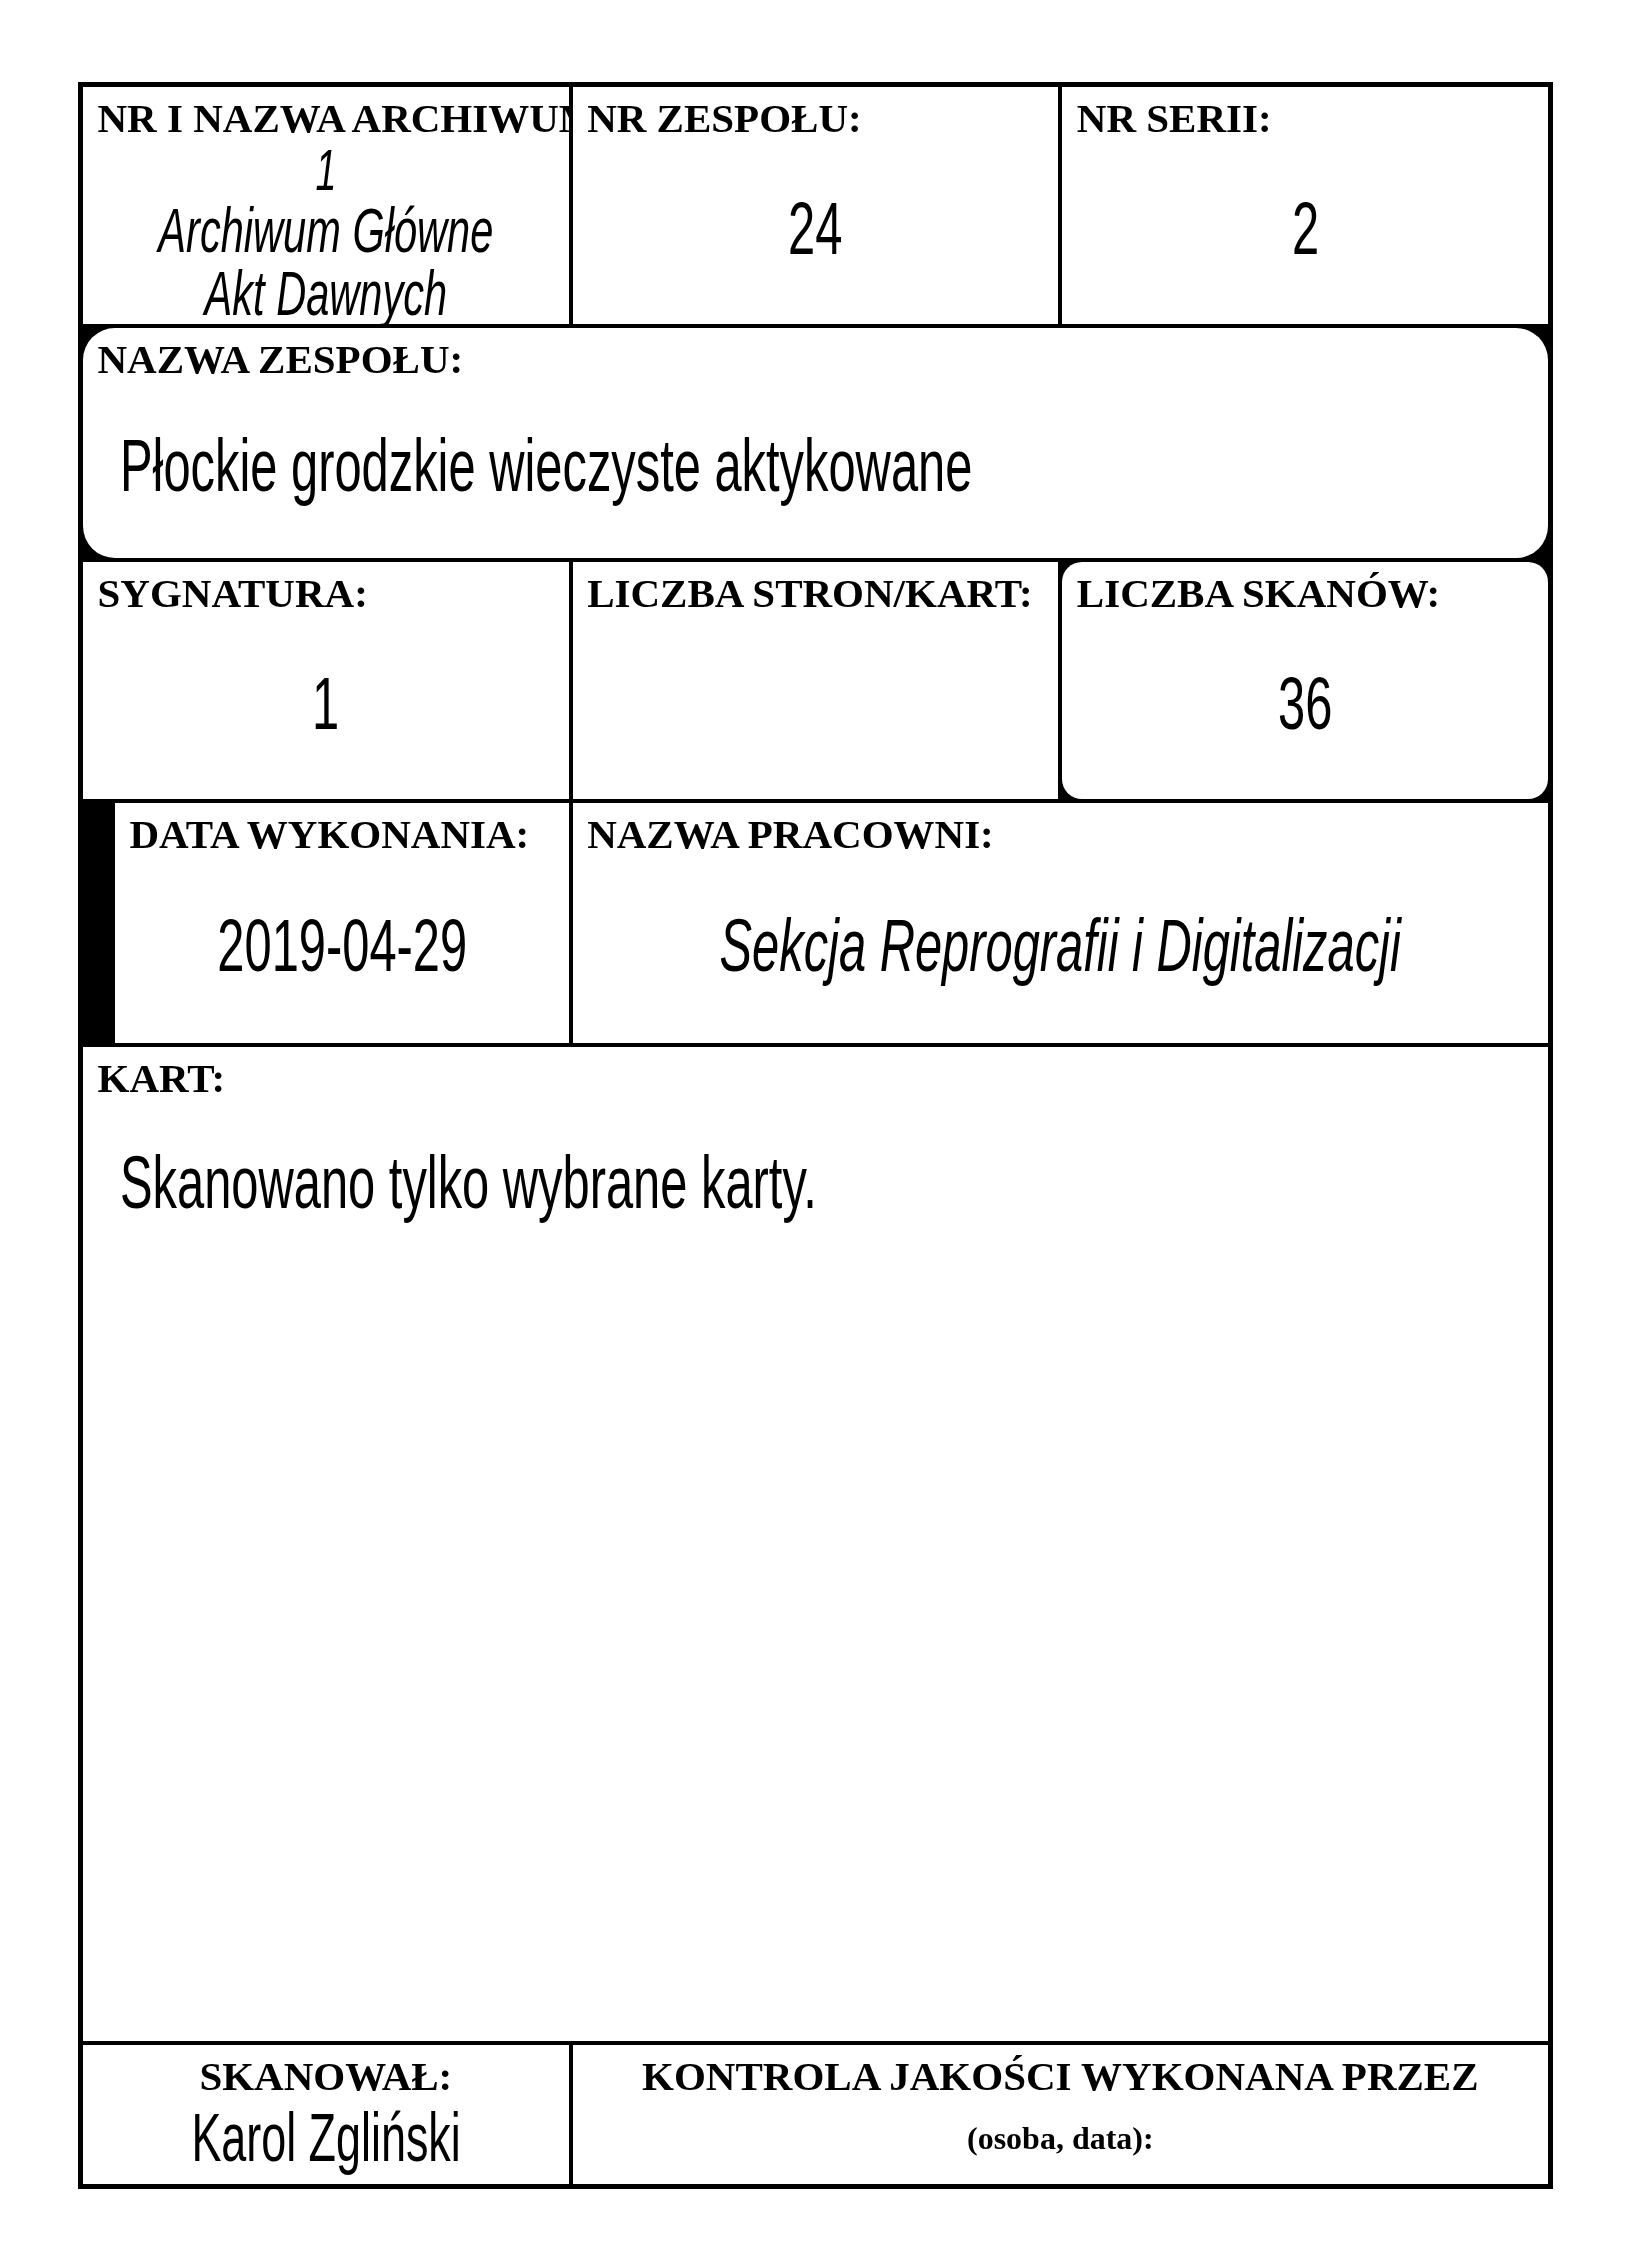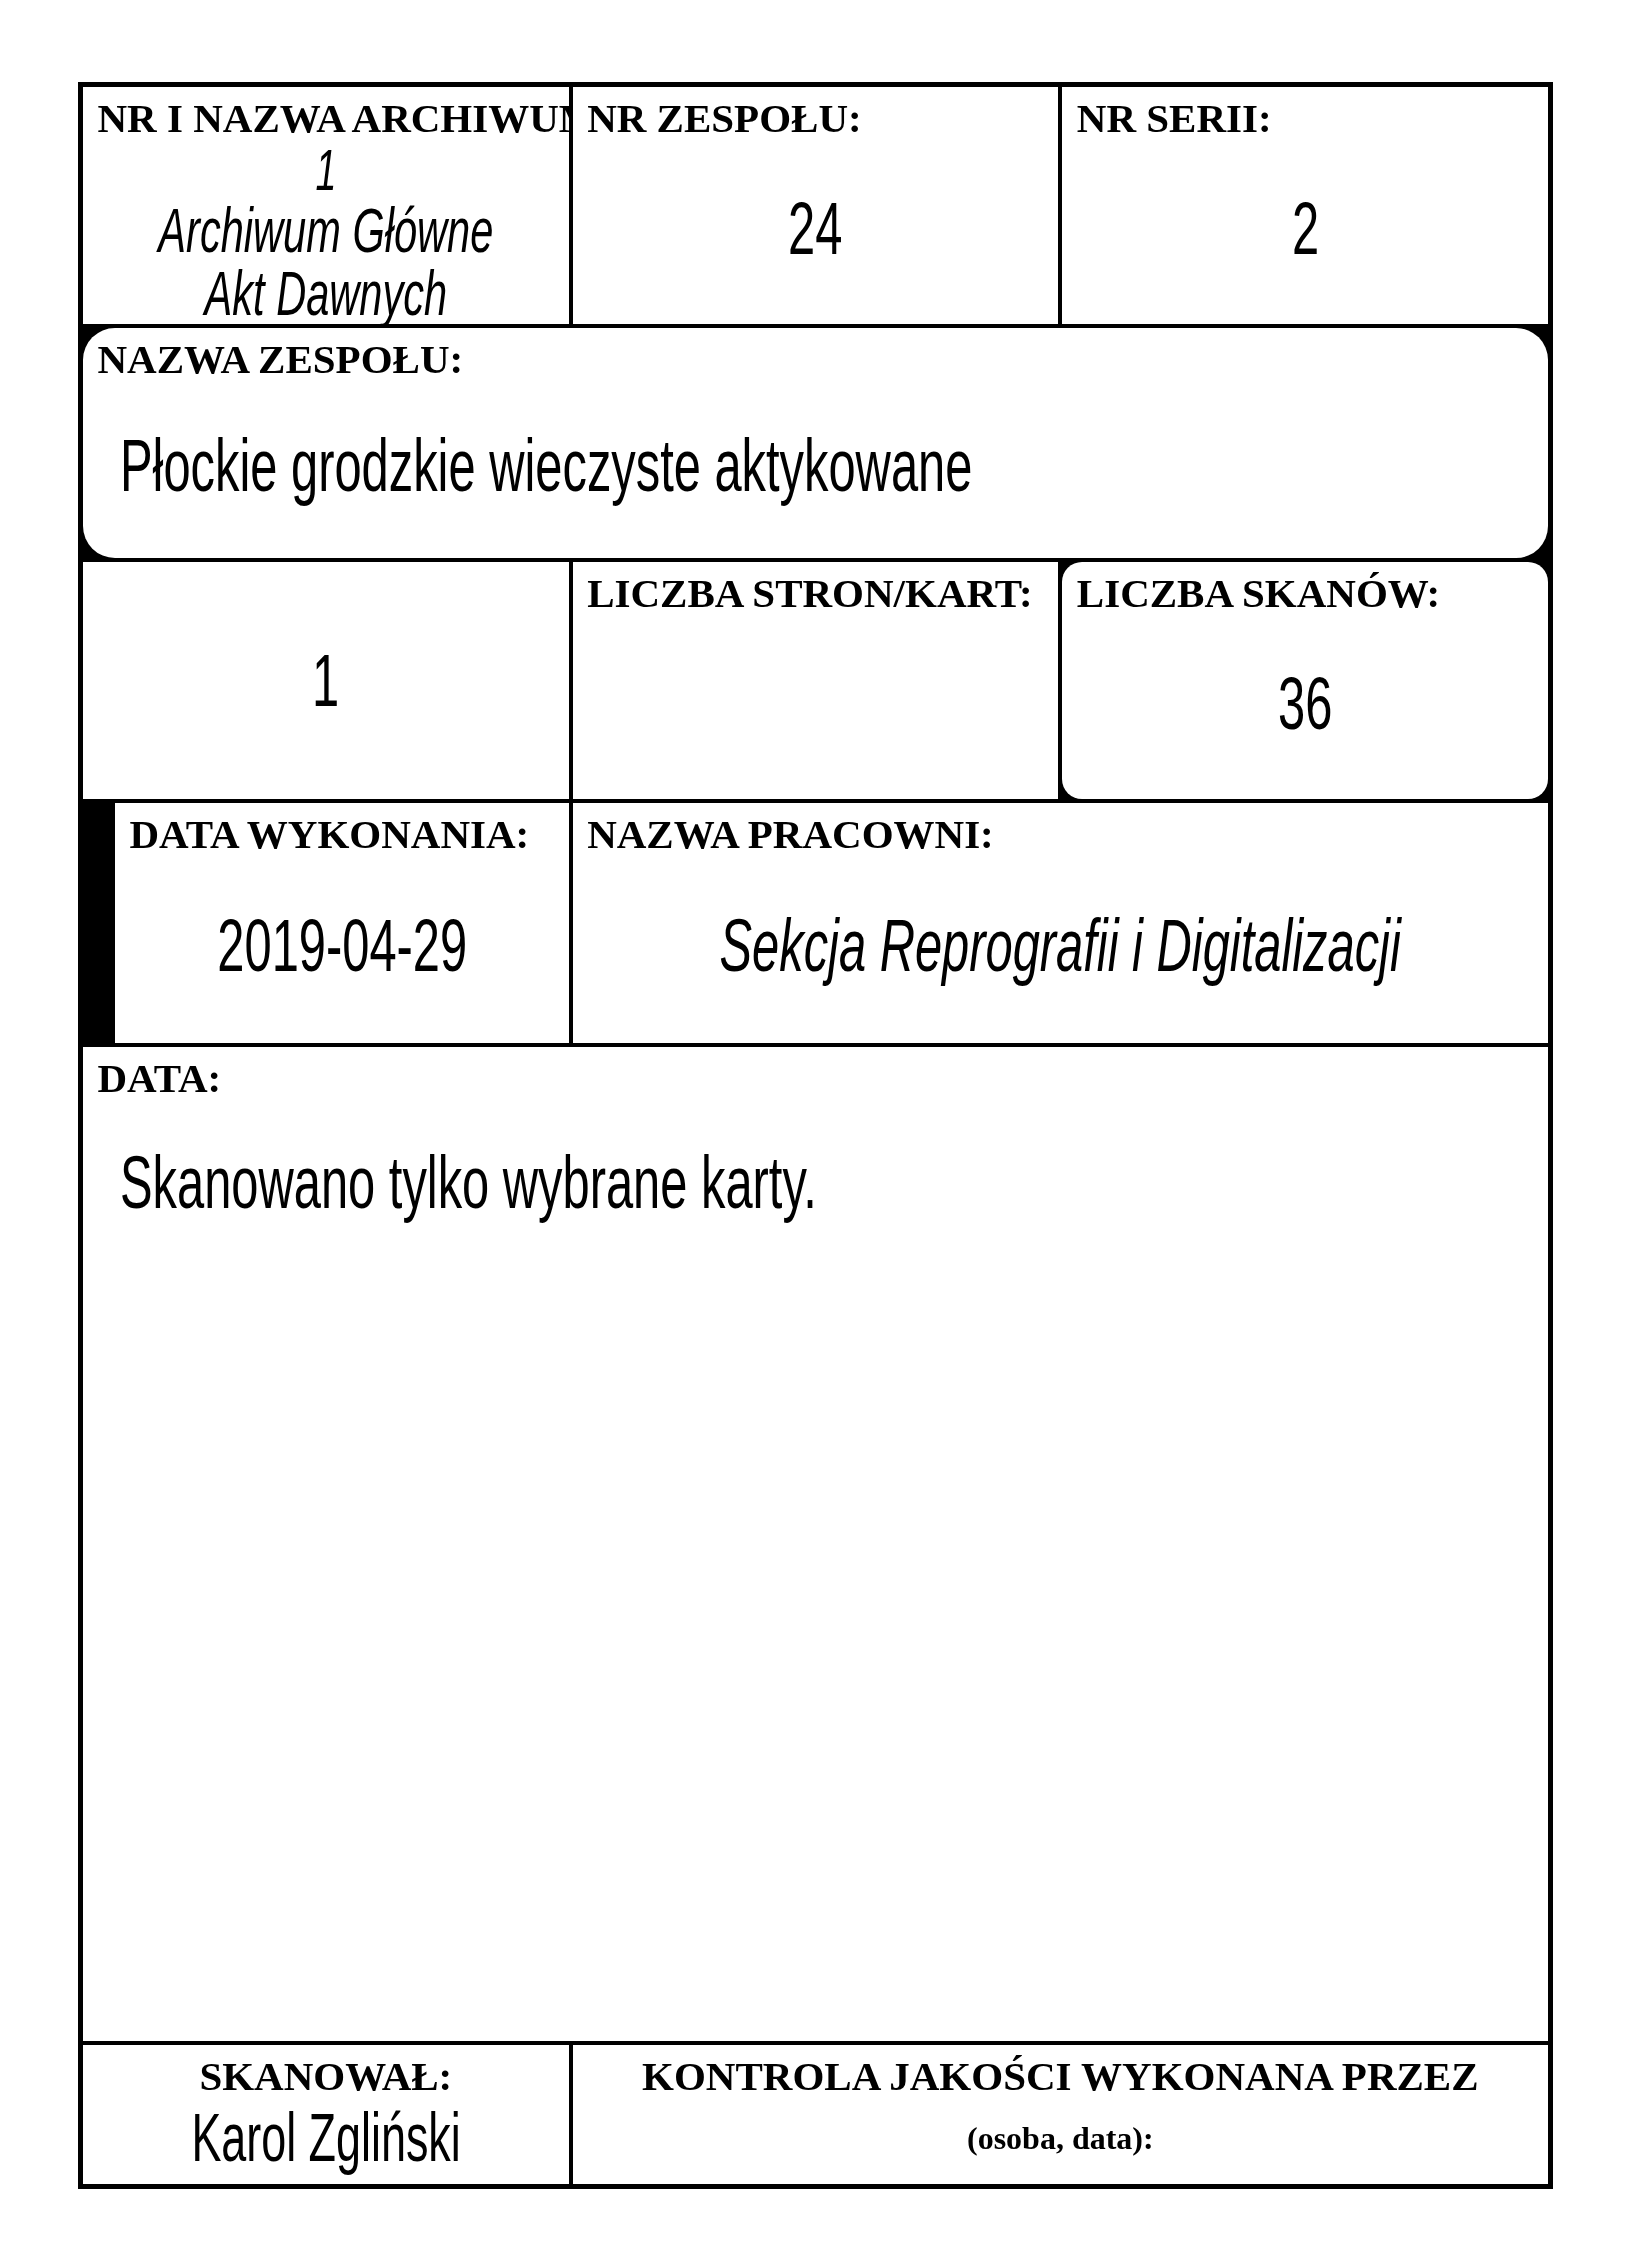--- a/index.html
+++ b/index.html
@@ -158,20 +158,21 @@
     </div>
 
     <div class="cell r2">
       <div class="lbl">NAZWA ZESPOŁU:</div>
       <div class="vwrap vwrap-left">
         <div class="val val-left">Płockie grodzkie wieczyste aktykowane</div>
       </div>
     </div>
 
     <div class="cell r3c1">
+      <div class="lbl">SYGNATURA:</div>
       <div class="vwrap">
         <div class="val">1</div>
       </div>
     </div>
 
     <div class="cell r3c2">
       <div class="lbl">LICZBA STRON/KART:</div>
       <div class="vwrap">
         <div class="val"></div>
       </div>
@@ -192,21 +193,21 @@
     </div>
 
     <div class="cell r4c2">
       <div class="lbl">NAZWA PRACOWNI:</div>
       <div class="vwrap">
         <div class="val val-italic">Sekcja Reprografii i Digitalizacji</div>
       </div>
     </div>
 
     <div class="cell r5">
-      <div class="lbl">DATA:</div>
+      <div class="lbl">KART:</div>
       <div class="vwrap vwrap-left vwrap-top">
         <div class="val val-left">Skanowano tylko wybrane karty.</div>
       </div>
     </div>
 
     <div class="cell r6c1">
       <div class="lbl lbl-center">SKANOWAŁ:</div>
       <div class="vwrap">
         <div class="val scanned-val">Karol Zgliński</div>
       </div>

